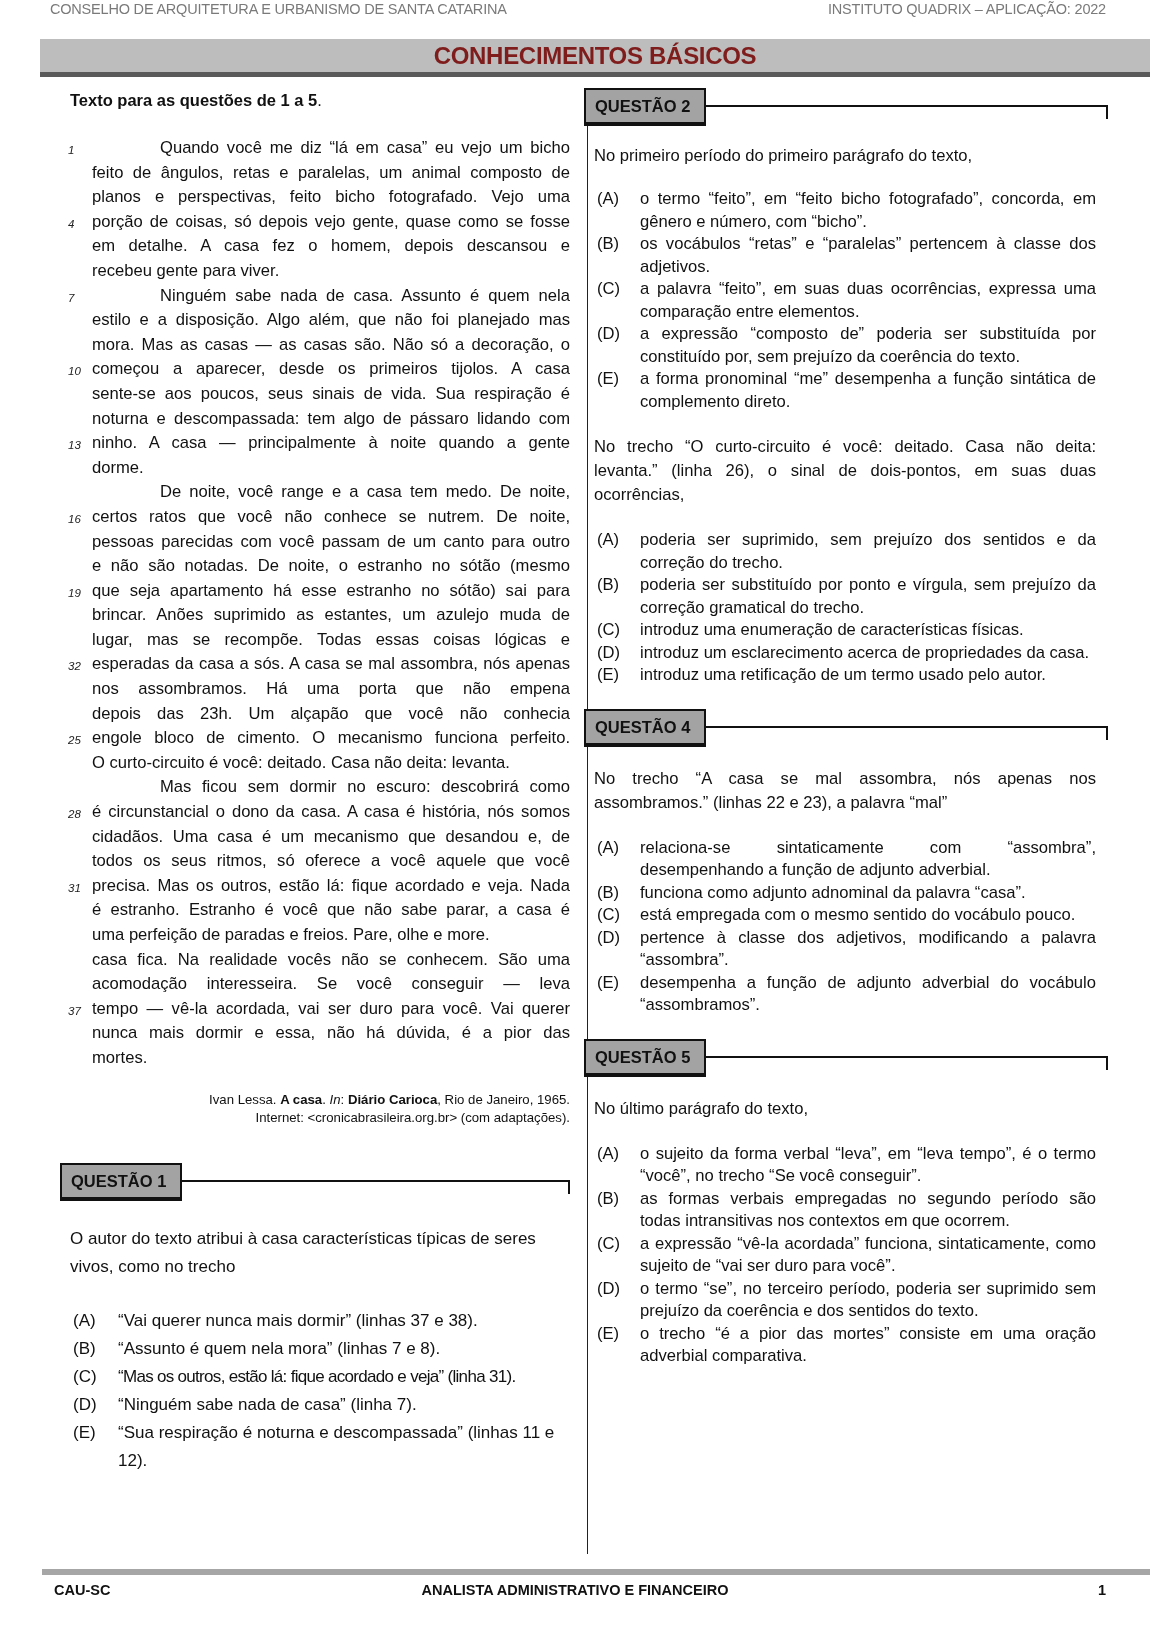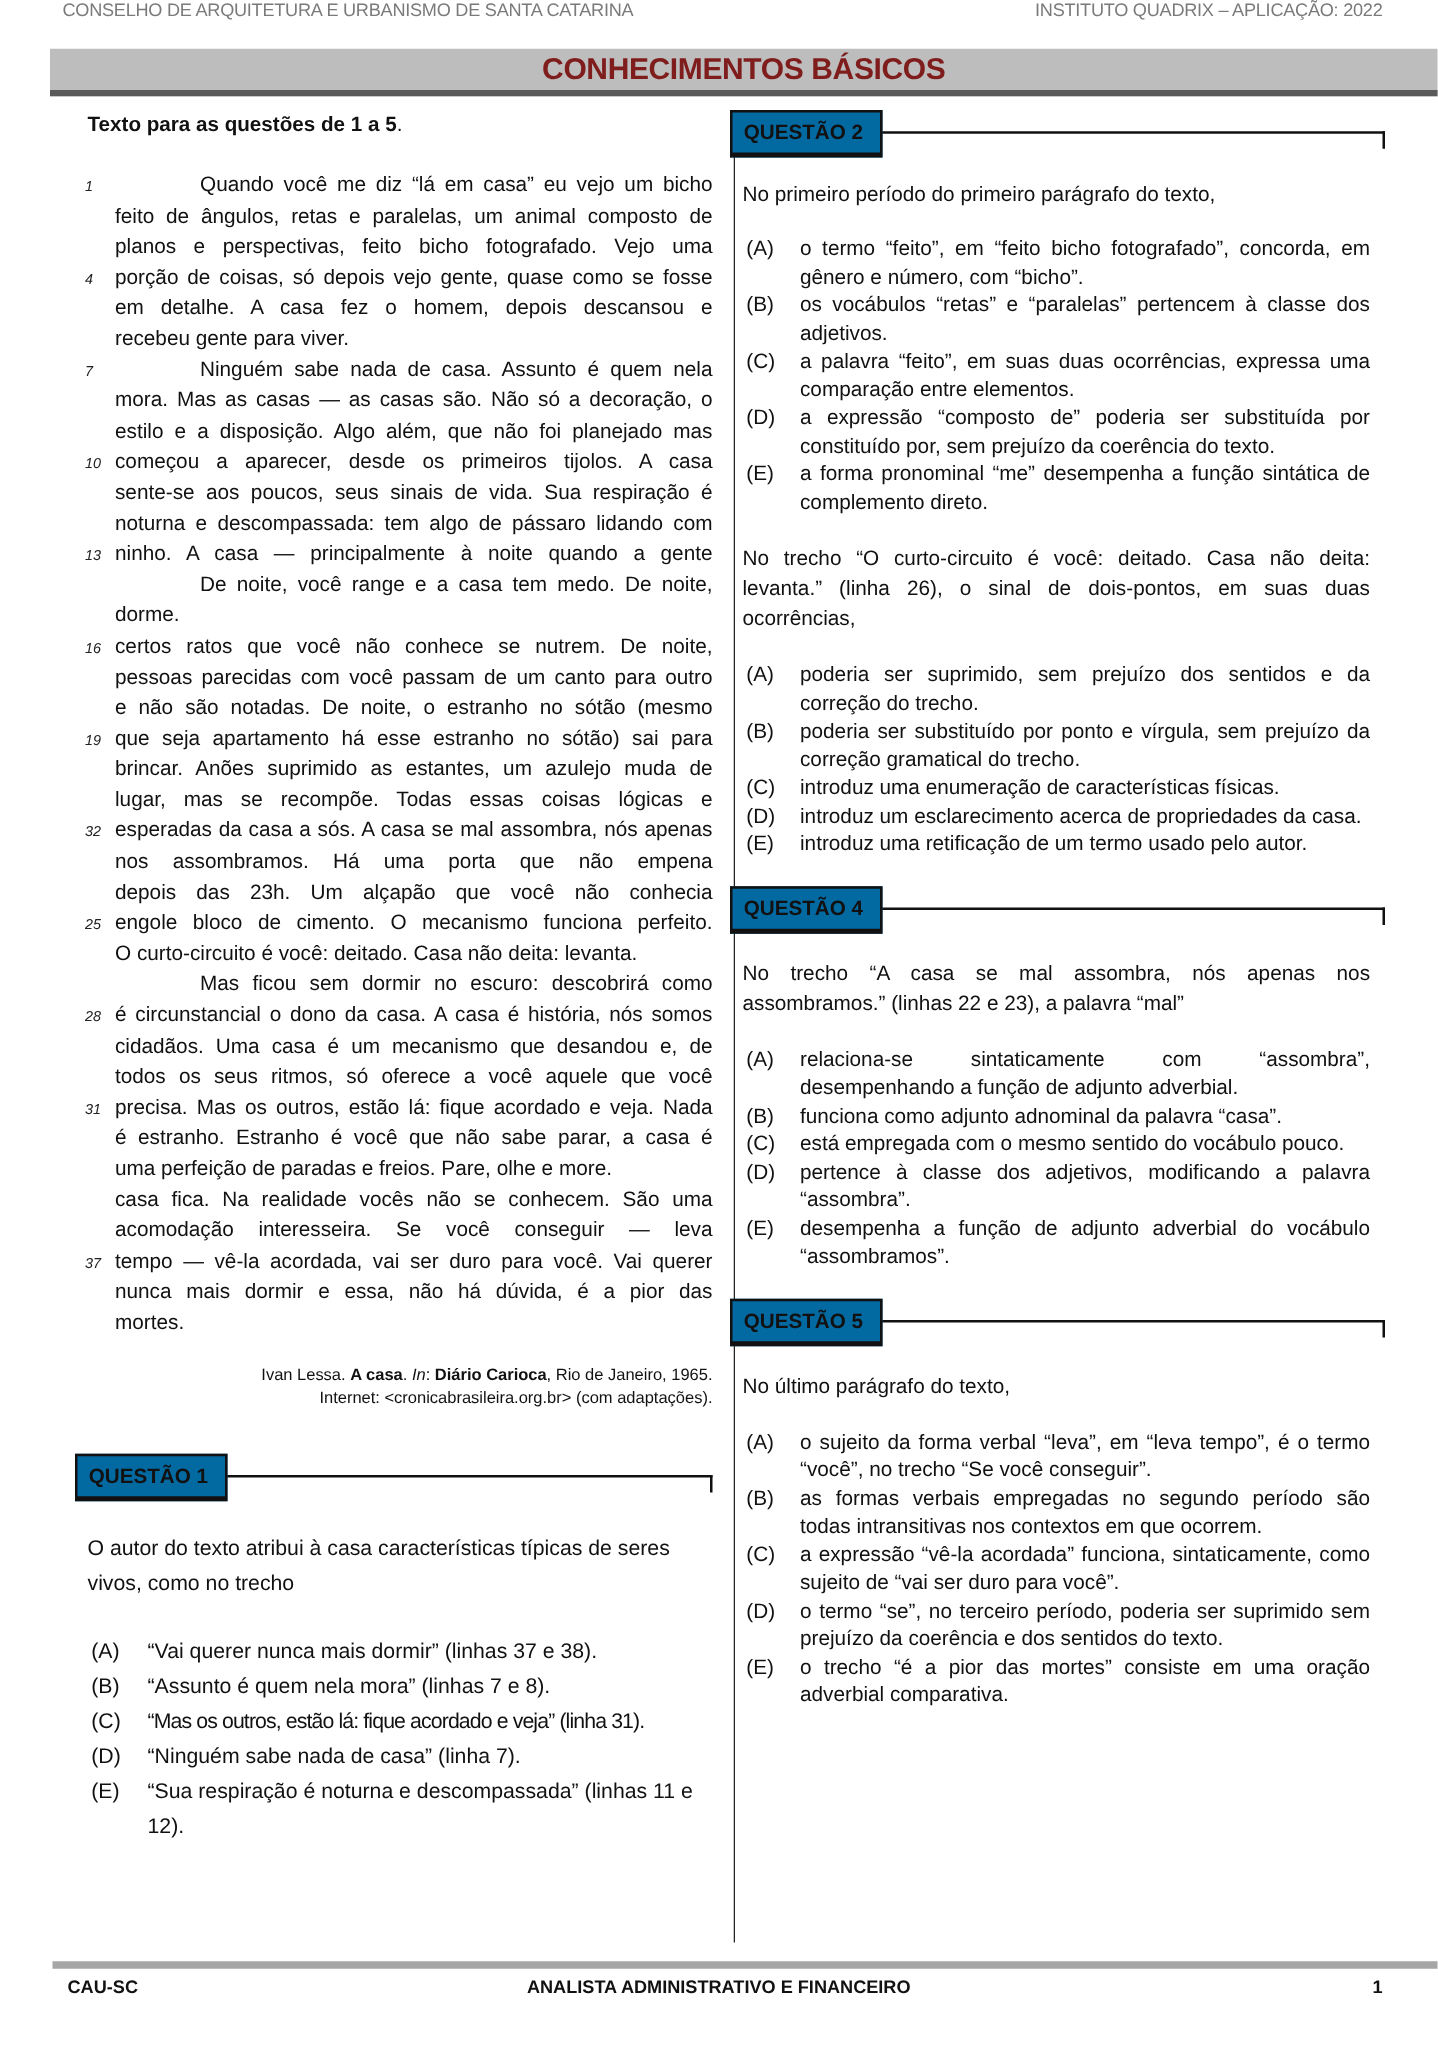--- a/index.html
+++ b/index.html
@@ -23,21 +23,21 @@
   .passage { position: relative; margin-top: 16px; font-size: 16.6px; line-height: 24.6px; text-align: justify; }
   .passage .line { position: relative; height: 24.6px; white-space: nowrap; padding-left: 22px; text-align: justify; text-align-last: justify; }
   .passage .line.last { text-align-last: left; }
   .passage .line.indent .txt { padding-left: 68px; }
   .passage .line .txt { display: block; width: 100%; }
   .passage .lnum { position: absolute; left: -2px; top: 2px; font-style: italic; font-size: 11.5px; color: #222; width: 18px; }
 
   .source { margin-top: 20px; text-align: right; font-size: 13.2px; line-height: 18px; }
 
   .q-header { position: relative; height: 44px; }
-  .q-box { position: absolute; left: 0; top: 0; height: 38px; width: 122px; border: 2px solid #111; border-bottom-width: 4px; background: #0369a1; padding-left: 9px; font-weight: bold; font-size: 16.5px; line-height: 32px; z-index: 2; }
+  .q-box { position: absolute; left: 0; top: 0; height: 38px; width: 122px; border: 2px solid #111; border-bottom-width: 4px; background: #a3a3a3; padding-left: 9px; font-weight: bold; font-size: 16.5px; line-height: 32px; z-index: 2; }
   .q-line { position: absolute; left: 120px; right: 0; top: 17px; height: 2px; background: #111; }
   .q-tick { position: absolute; right: 0; top: 17px; width: 2px; height: 14px; background: #111; }
 
   .q-stem { font-size: 16.6px; line-height: 24px; text-align: justify; }
   .q-options { margin-top: 20px; }
   .q-opt { display: flex; font-size: 16.6px; line-height: 22.5px; margin-bottom: 0; }
   .q-opt .letter { width: 46px; flex: none; padding-left: 3px; }
   .q-opt .otext { flex: 1; text-align: justify; }
   .q-opt .otext b { font-weight: normal; margin-top: 22px; }
 
@@ -89,44 +89,44 @@
         <span class="txt">em detalhe. A casa fez o homem, depois descansou e</span>
       </div>
       <div class="line last">
         <span class="txt">recebeu gente para viver.</span>
       </div>
       <div class="line indent">
         <span class="lnum">7</span>
         <span class="txt">Ninguém sabe nada de casa. Assunto é quem nela</span>
       </div>
       <div class="line">
+        <span class="txt">estilo e a disposição. Algo além, que não foi planejado mas</span>
+      </div>
+      <div class="line">
         <span class="txt">mora. Mas as casas — as casas são. Não só a decoração, o</span>
-      </div>
-      <div class="line">
-        <span class="txt">estilo e a disposição. Algo além, que não foi planejado mas</span>
       </div>
       <div class="line">
         <span class="lnum">10</span>
         <span class="txt">começou a aparecer, desde os primeiros tijolos. A casa</span>
       </div>
       <div class="line">
         <span class="txt">sente-se aos poucos, seus sinais de vida. Sua respiração é</span>
       </div>
       <div class="line">
         <span class="txt">noturna e descompassada: tem algo de pássaro lidando com</span>
       </div>
       <div class="line">
         <span class="lnum">13</span>
         <span class="txt">ninho. A casa — principalmente à noite quando a gente</span>
       </div>
+      <div class="line last">
+        <span class="txt">dorme.</span>
+      </div>
       <div class="line indent">
         <span class="txt">De noite, você range e a casa tem medo. De noite,</span>
-      </div>
-      <div class="line last">
-        <span class="txt">dorme.</span>
       </div>
       <div class="line">
         <span class="lnum">16</span>
         <span class="txt">certos ratos que você não conhece se nutrem. De noite,</span>
       </div>
       <div class="line">
         <span class="txt">pessoas parecidas com você passam de um canto para outro</span>
       </div>
       <div class="line">
         <span class="txt">e não são notadas. De noite, o estranho no sótão (mesmo</span>

